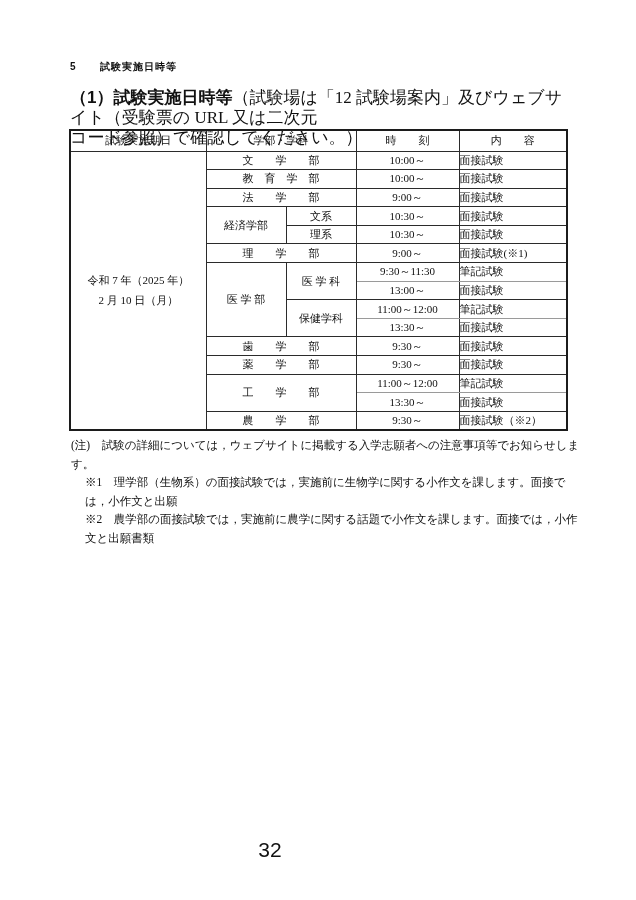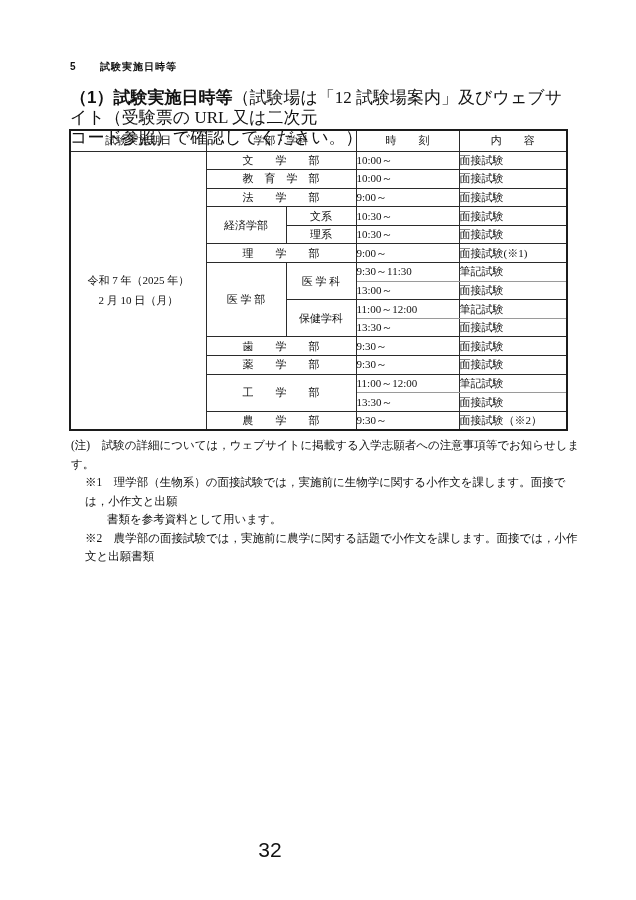--- a/index.html
+++ b/index.html
@@ -30,21 +30,21 @@
   table.schedule th, table.schedule td {
     border-right:1px solid #2b2b2b;
     border-bottom:1px solid #2b2b2b;
     font-size:11px; font-weight:normal; padding:0;
     overflow:hidden; white-space:nowrap;
   }
   table.schedule thead tr { height:21px; }
   table.schedule tbody tr { height:18.6px; }
   th { text-align:center; }
   .c    { text-align:center; }
-  .time { text-align:left; padding-left:5px; }
+  .time { text-align:center; padding-left:5px; }
   .ti   { padding-left:11px; }
   .cont { text-align:left; padding-left:7px; }
   .sep  { border-bottom:1px solid #9a9a9a !important; }
   .datecell { text-align:center; line-height:20px; }
   .notes {
     position:absolute; left:71px; top:436px; width:510px;
     font-size:11.5px; line-height:18.5px;
   }
   .n1 { padding-left:14px; }
   .n2 { padding-left:36px; }
@@ -160,17 +160,16 @@
       <td colspan="2" class="c">農　　学　　部</td>
       <td class="time ti">9:30～</td>
       <td class="cont">面接試験（※2）</td>
     </tr>
   </tbody>
 </table>
 
 <div class="notes">
   <div>(注)　試験の詳細については，ウェブサイトに掲載する入学志願者への注意事項等でお知らせします。</div>
   <div class="n1">※1　理学部（生物系）の面接試験では，実施前に生物学に関する小作文を課します。面接では，小作文と出願</div>
-  <div class="n2">書類を参考資料として用います。</div>
   <div class="n1">※2　農学部の面接試験では，実施前に農学に関する話題で小作文を課します。面接では，小作文と出願書類</div>
 </div>
 
 <div class="pagenum">32</div>
 
 </body></html>

